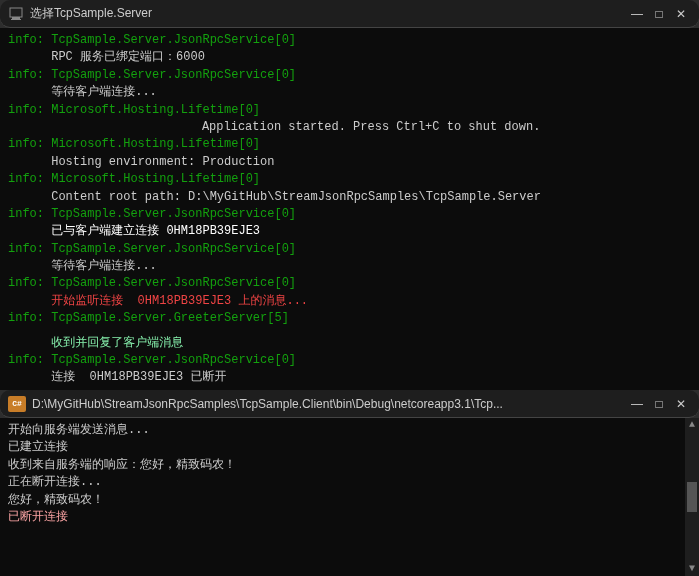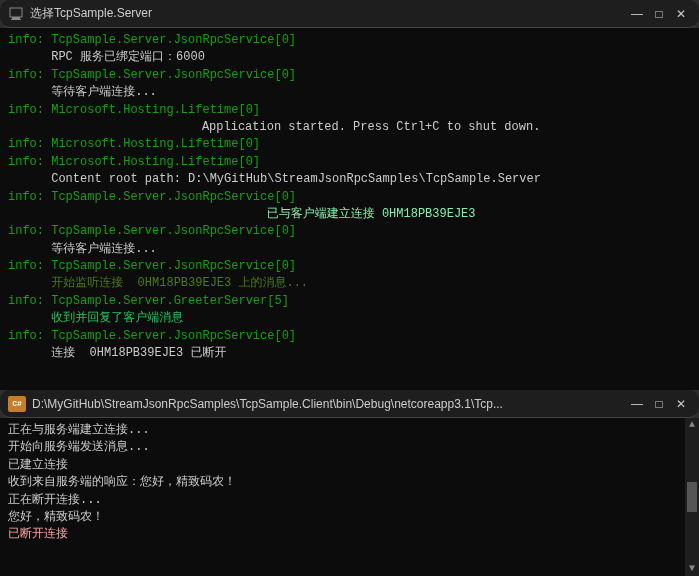--- a/index.html
+++ b/index.html
@@ -152,49 +152,49 @@
       </div>
     </div>
     <div class="console" id="server-console">
     <div class="console-line" style="color: rgb(19, 161, 14);">info: TcpSample.Server.JsonRpcService[0]</div>
         <div class="console-line" style="color: rgb(204, 204, 204);">      RPC 服务已绑定端口：6000</div>
         <div class="console-line" style="color: rgb(19, 161, 14);">info: TcpSample.Server.JsonRpcService[0]</div>
         <div class="console-line" style="color: rgb(204, 204, 204);">      等待客户端连接...</div>
         <div class="console-line" style="color: rgb(19, 161, 14);">info: Microsoft.Hosting.Lifetime[0]</div>
         <div class="console-line" style="color: rgb(204, 204, 204); text-align: center;">      Application started. Press Ctrl+C to shut down.</div>
         <div class="console-line" style="color: rgb(19, 161, 14);">info: Microsoft.Hosting.Lifetime[0]</div>
+        <div class="console-line" style="color: rgb(204, 204, 204);">      Hosting environment: Production</div>
         <div class="console-line" style="color: rgb(19, 161, 14);">info: Microsoft.Hosting.Lifetime[0]</div>
         <div class="console-line" style="color: rgb(204, 204, 204);">      Content root path: D:\MyGitHub\StreamJsonRpcSamples\TcpSample.Server</div>
         <div class="console-line" style="color: rgb(19, 161, 14);">info: TcpSample.Server.JsonRpcService[0]</div>
-        <div class="console-line" style="color: #86efac; text-align: center;">      已与客户端建立连接 0HM18PB39EJE3</div>
+        <div class="console-line" style="color: #ffffff;">      已与客户端建立连接 0HM18PB39EJE3</div>
         <div class="console-line" style="color: rgb(19, 161, 14);">info: TcpSample.Server.JsonRpcService[0]</div>
         <div class="console-line" style="color: rgb(204, 204, 204);">      等待客户端连接...</div>
         <div class="console-line" style="color: rgb(19, 161, 14);">info: TcpSample.Server.JsonRpcService[0]</div>
-        <div class="console-line" style="color: #4d7c0f;">      开始监听连接  0HM18PB39EJE3 上的消息...</div>
+        <div class="console-line" style="color: #ef4444;">      开始监听连接  0HM18PB39EJE3 上的消息...</div>
         <div class="console-line" style="color: rgb(19, 161, 14);">info: TcpSample.Server.GreeterServer[5]</div>
-        <div class="console-line" style="color: #22c55e;">      收到并回复了客户端消息</div>
+        <div class="console-line" style="color: #86efac; margin-top: 7px;">      收到并回复了客户端消息</div>
         <div class="console-line" style="color: rgb(19, 161, 14);">info: TcpSample.Server.JsonRpcService[0]</div>
         <div class="console-line" style="color: rgb(204, 204, 204);">      连接  0HM18PB39EJE3 已断开</div>
       </div>
   </div>
 
   <div class="bottom-window-wrapper">
     <div style="display:flex; flex-direction:column; height:100%;">
       <div class="titlebar">
         <div class="titlebar-icon titlebar-icon-client" style="font-size:8px; font-weight:bold; color:white; background:#c87d28; width:18px; height:16px; border-radius:2px; display:flex; align-items:center; justify-content:center; margin-right:6px; flex-shrink:0;">C#</div>
         <span class="titlebar-title">D:\MyGitHub\StreamJsonRpcSamples\TcpSample.Client\bin\Debug\netcoreapp3.1\Tcp...</span>
         <div class="titlebar-controls">
           <button class="titlebar-btn">—</button>
           <button class="titlebar-btn">□</button>
           <button class="titlebar-btn close">✕</button>
         </div>
       </div>
       <div class="console" id="client-console" style="flex:1 1 auto; min-height:0; position:relative;">
           <div style="padding-right: 16px;">
-            <div class="console-line" style="color: rgb(204, 204, 204);">正在与服务端建立连接...</div>
             <div class="console-line" style="color: rgb(204, 204, 204);">开始向服务端发送消息...</div>
             <div class="console-line" style="color: rgb(204, 204, 204);">已建立连接</div>
             <div class="console-line" style="color: rgb(204, 204, 204);">收到来自服务端的响应：您好，精致码农！</div>
             <div class="console-line" style="color: rgb(204, 204, 204);">正在断开连接...</div>
             <div class="console-line" style="color: rgb(204, 204, 204);">您好，精致码农！</div>
             <div class="console-line" style="color: #fca5a5;">已断开连接</div>
           </div>
 
         <div style="position:absolute; right:0; top:0; bottom:0; width:14px; background:#1e1e1e; display:flex; flex-direction:column; align-items:center; justify-content:flex-start;">
           <div style="width:10px; height:10px; color:#888; font-size:10px; text-align:center; line-height:10px; margin-top:2px;">▲</div>

